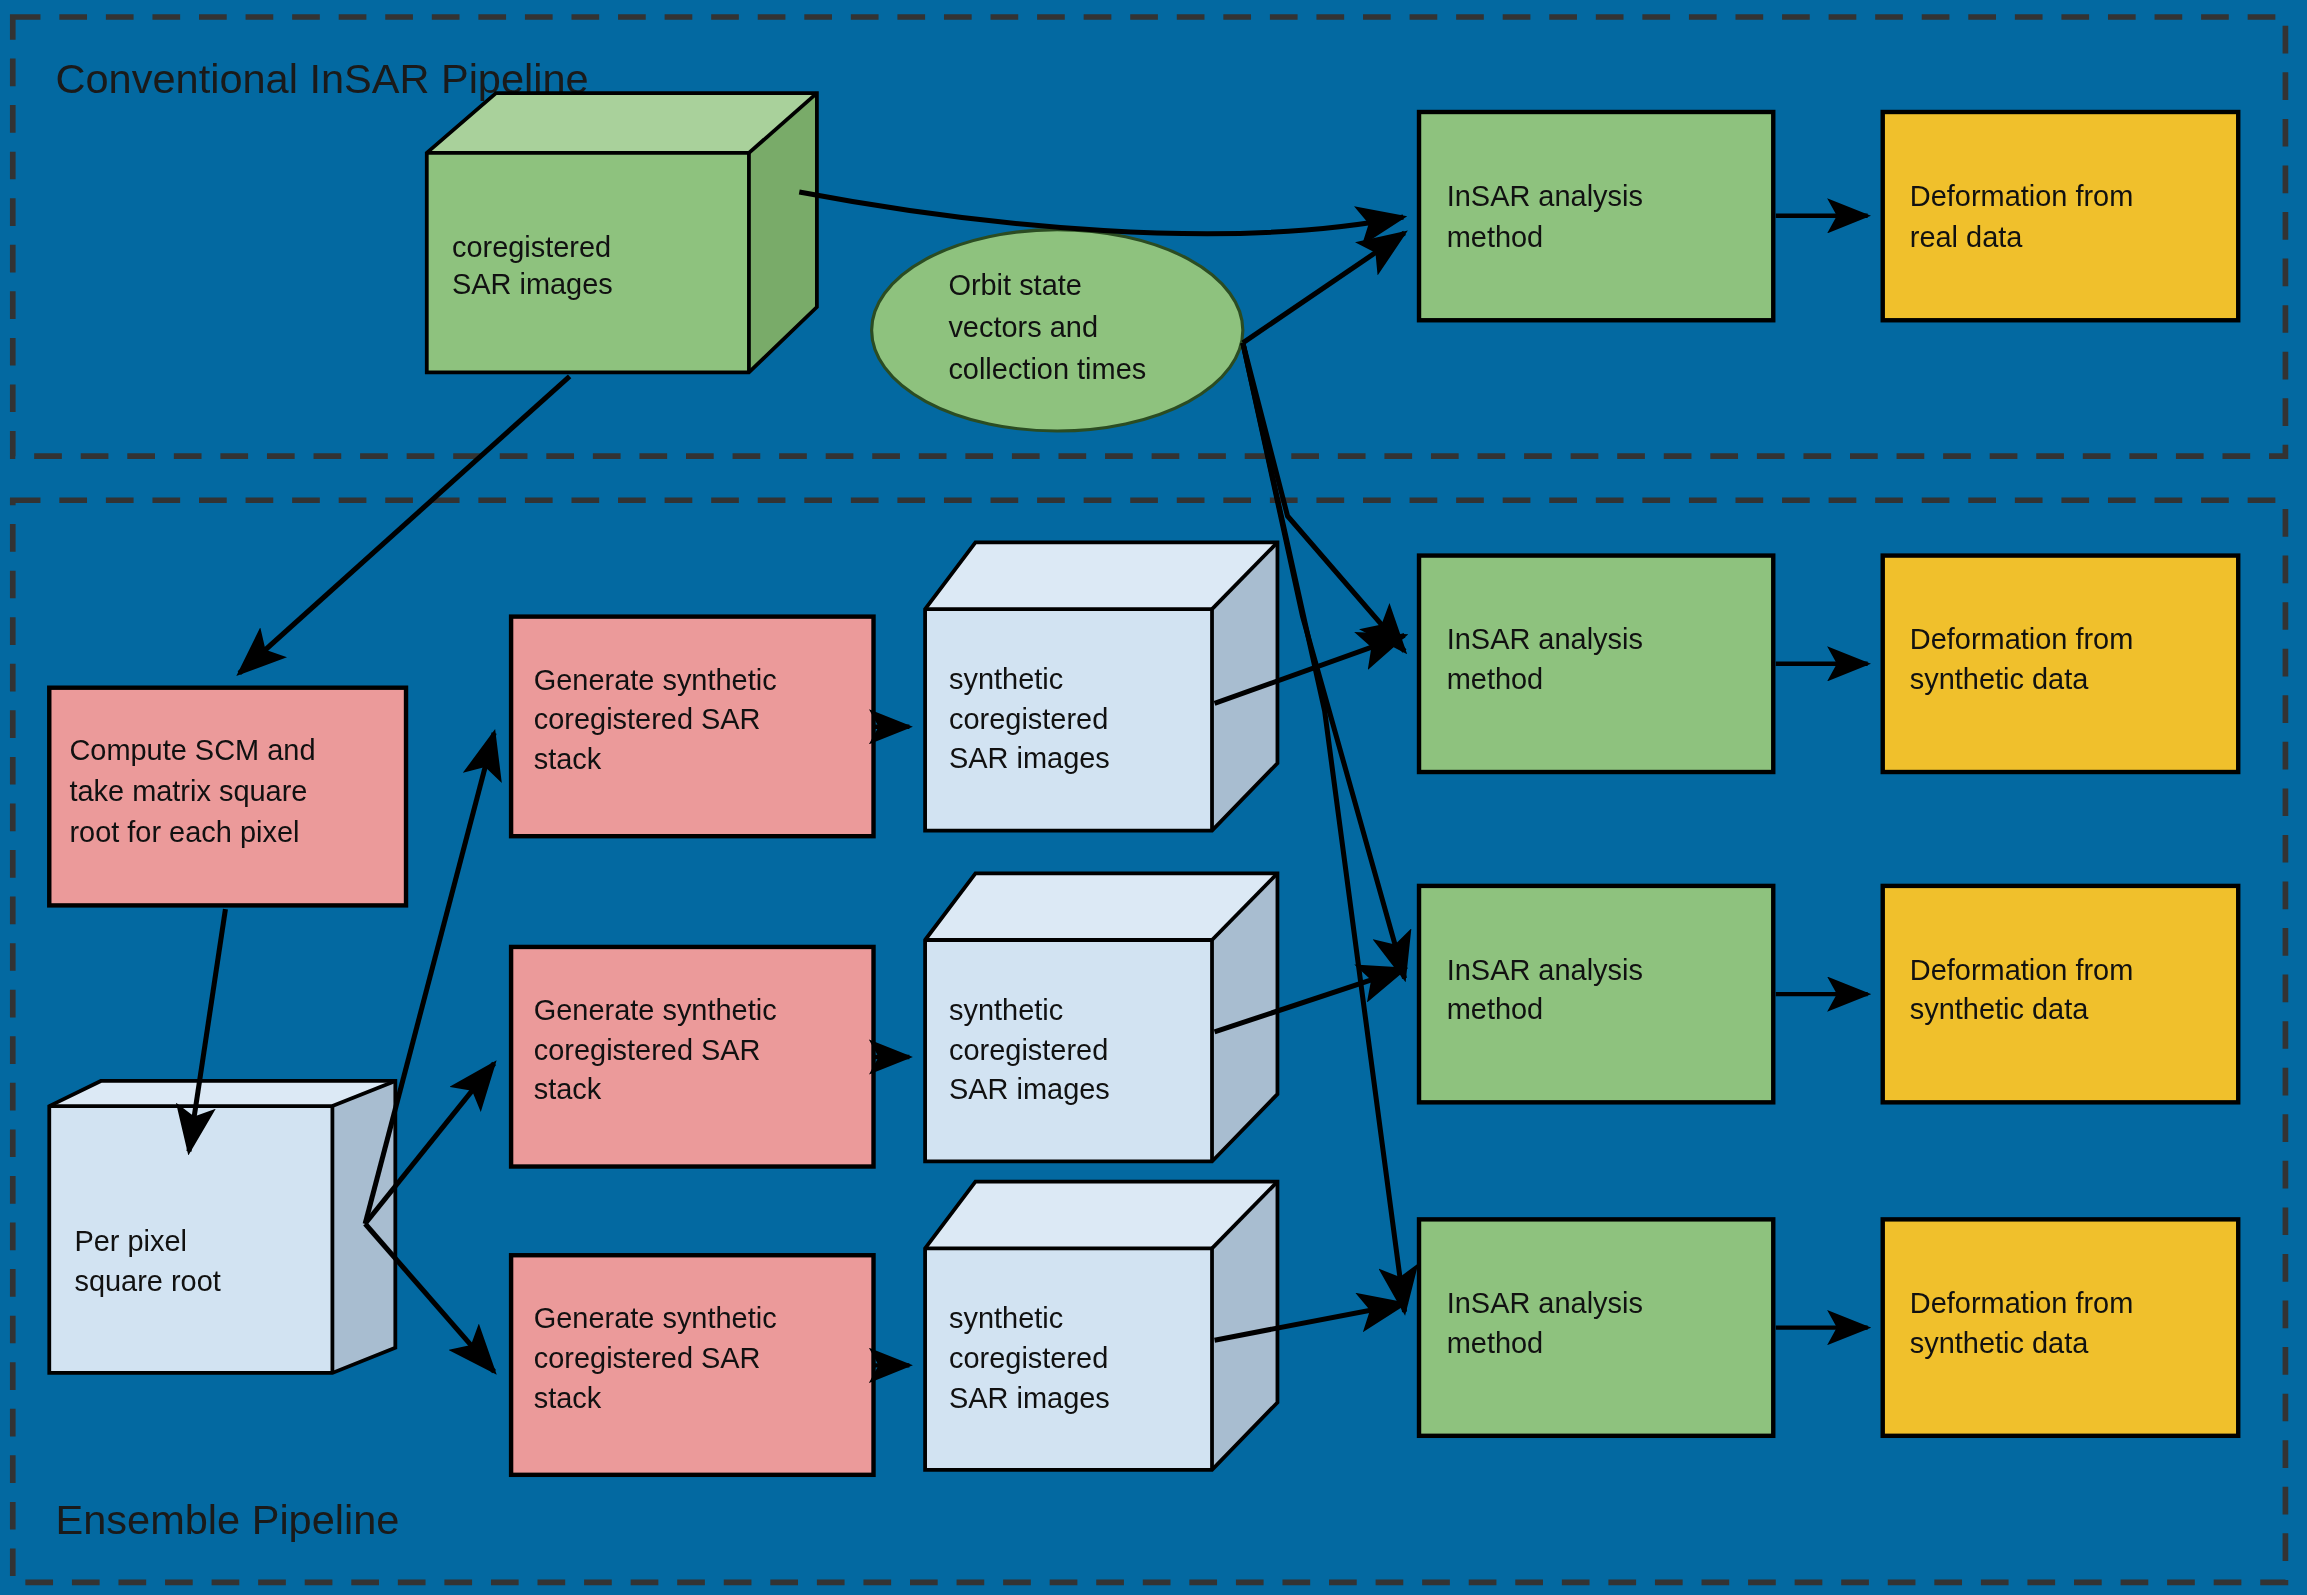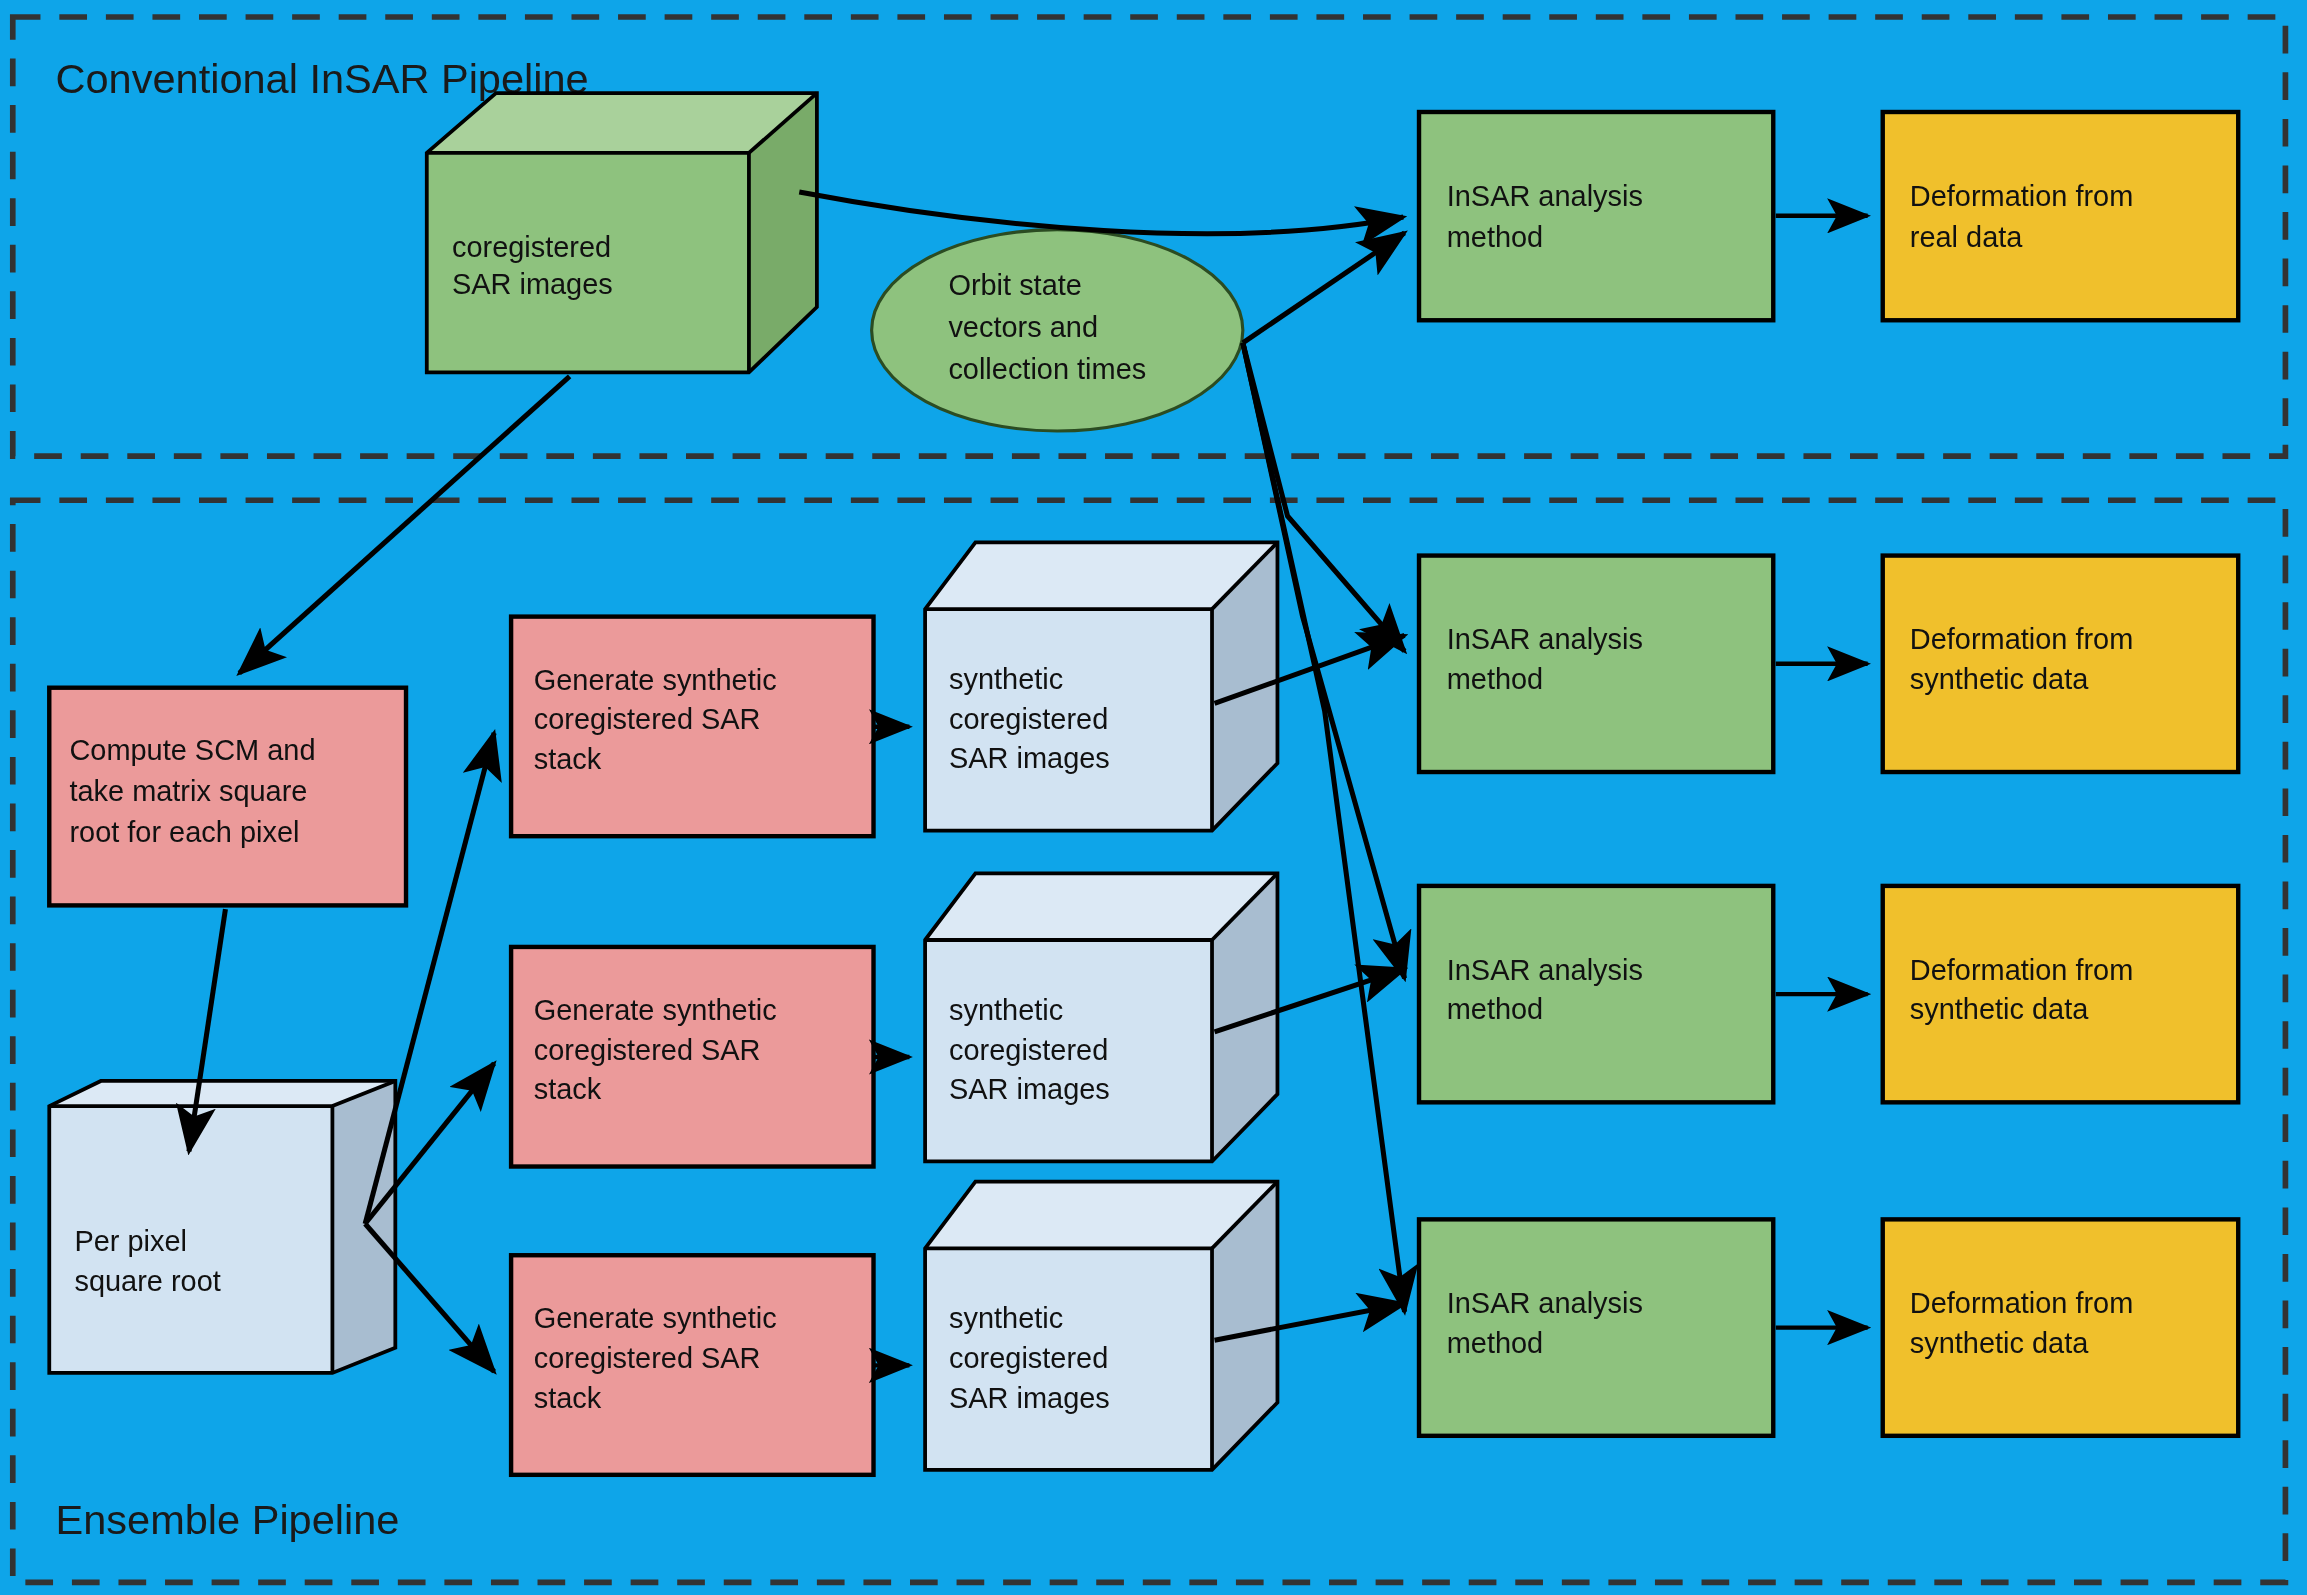--- a/index.html
+++ b/index.html
@@ -4,21 +4,21 @@
 <style>
   html, body {
     margin: 0;
     padding: 0;
     background: #ffffff;
   }
   #stage {
     position: relative;
     width: 2307px;
     height: 1595px;
-    background: #0ea5e9;
+    background: #0369a1;
     font-family: "Liberation Sans", sans-serif;
   }
   svg#diagram {
     position: absolute;
     top: 0; left: 0;
     width: 2307px;
     height: 1595px;
     display: block;
   }
   .panel-border {

